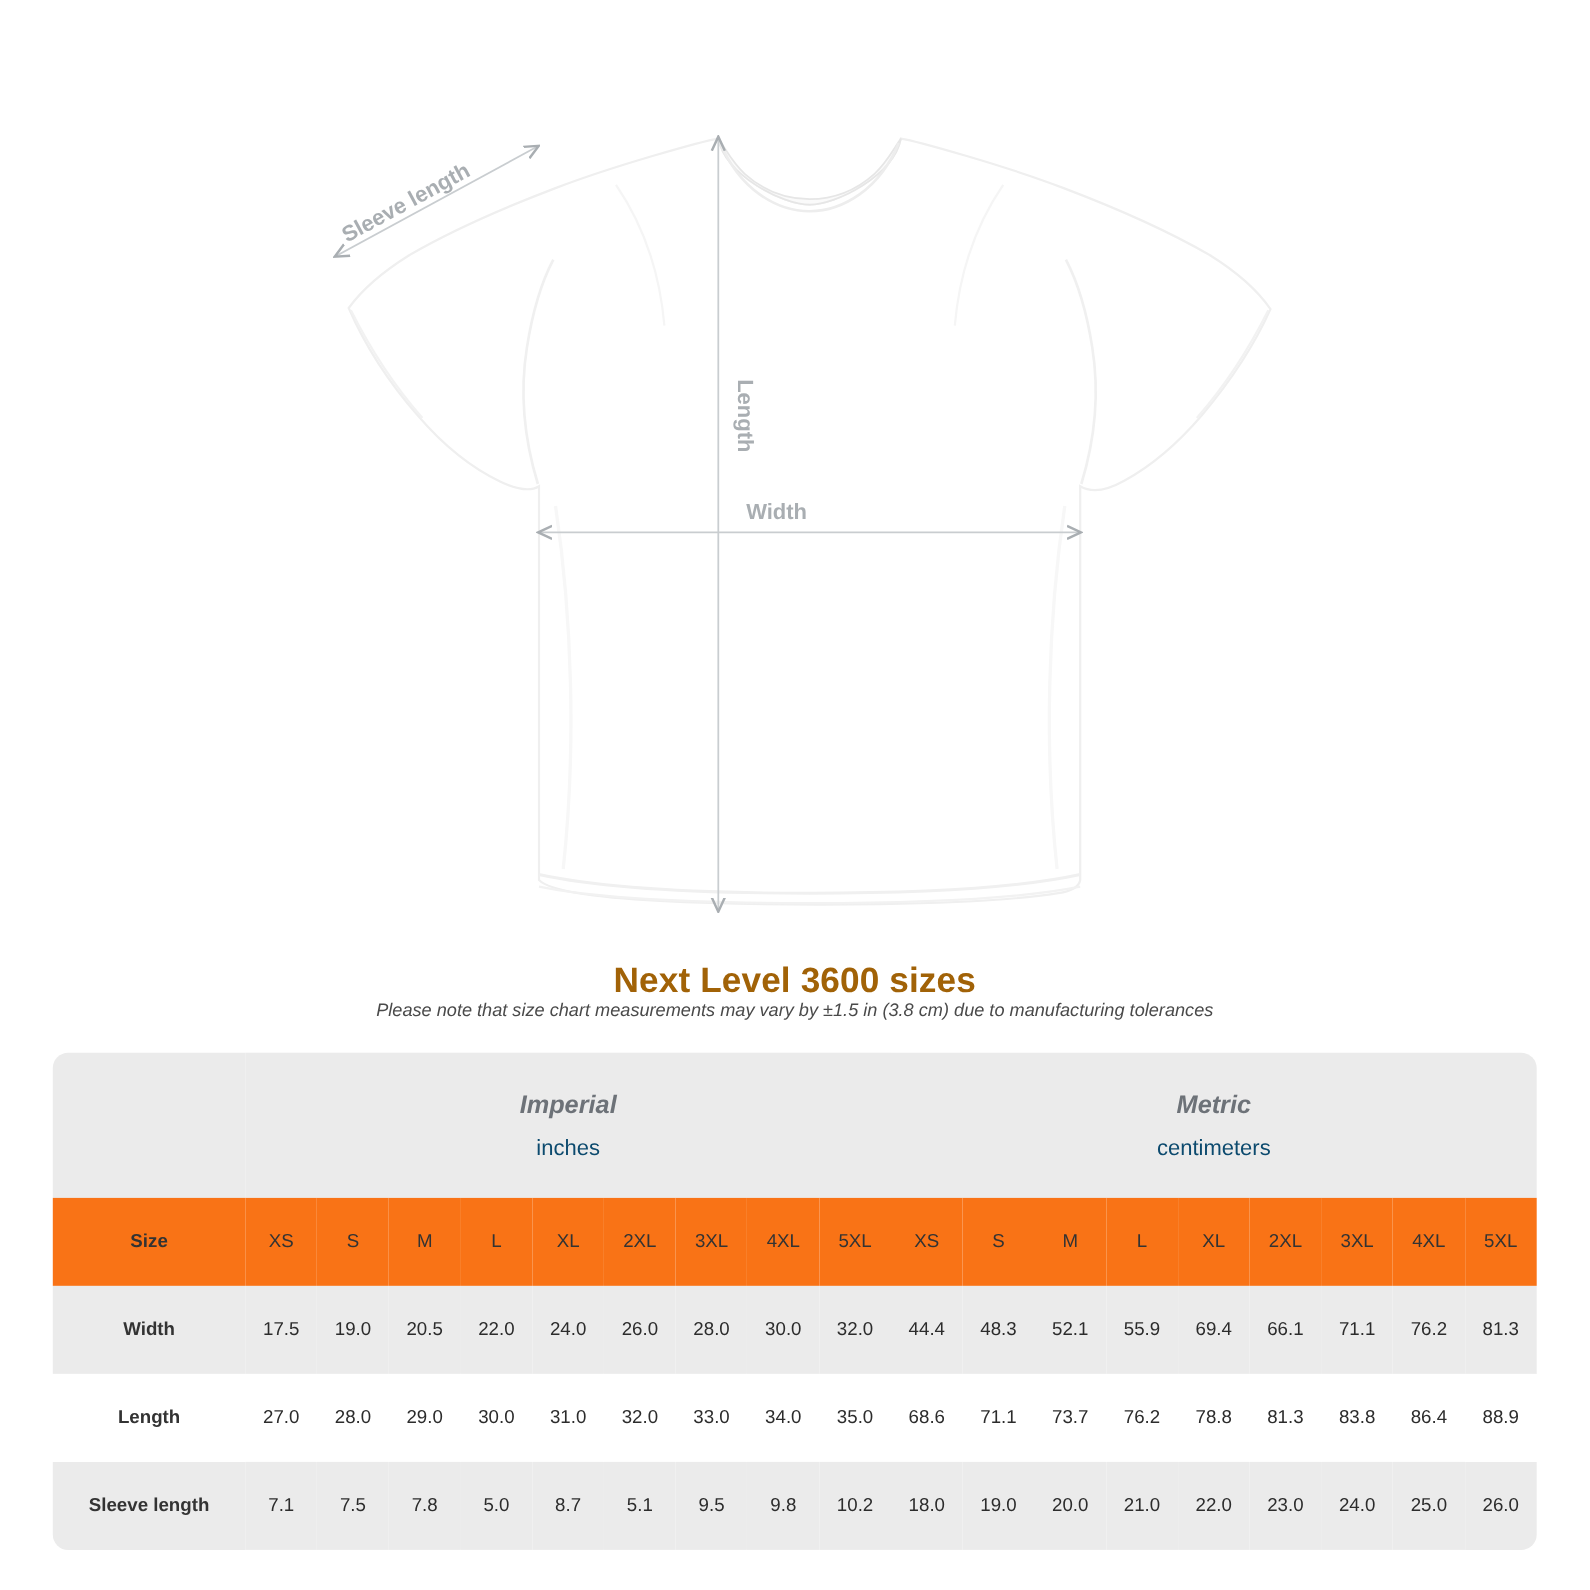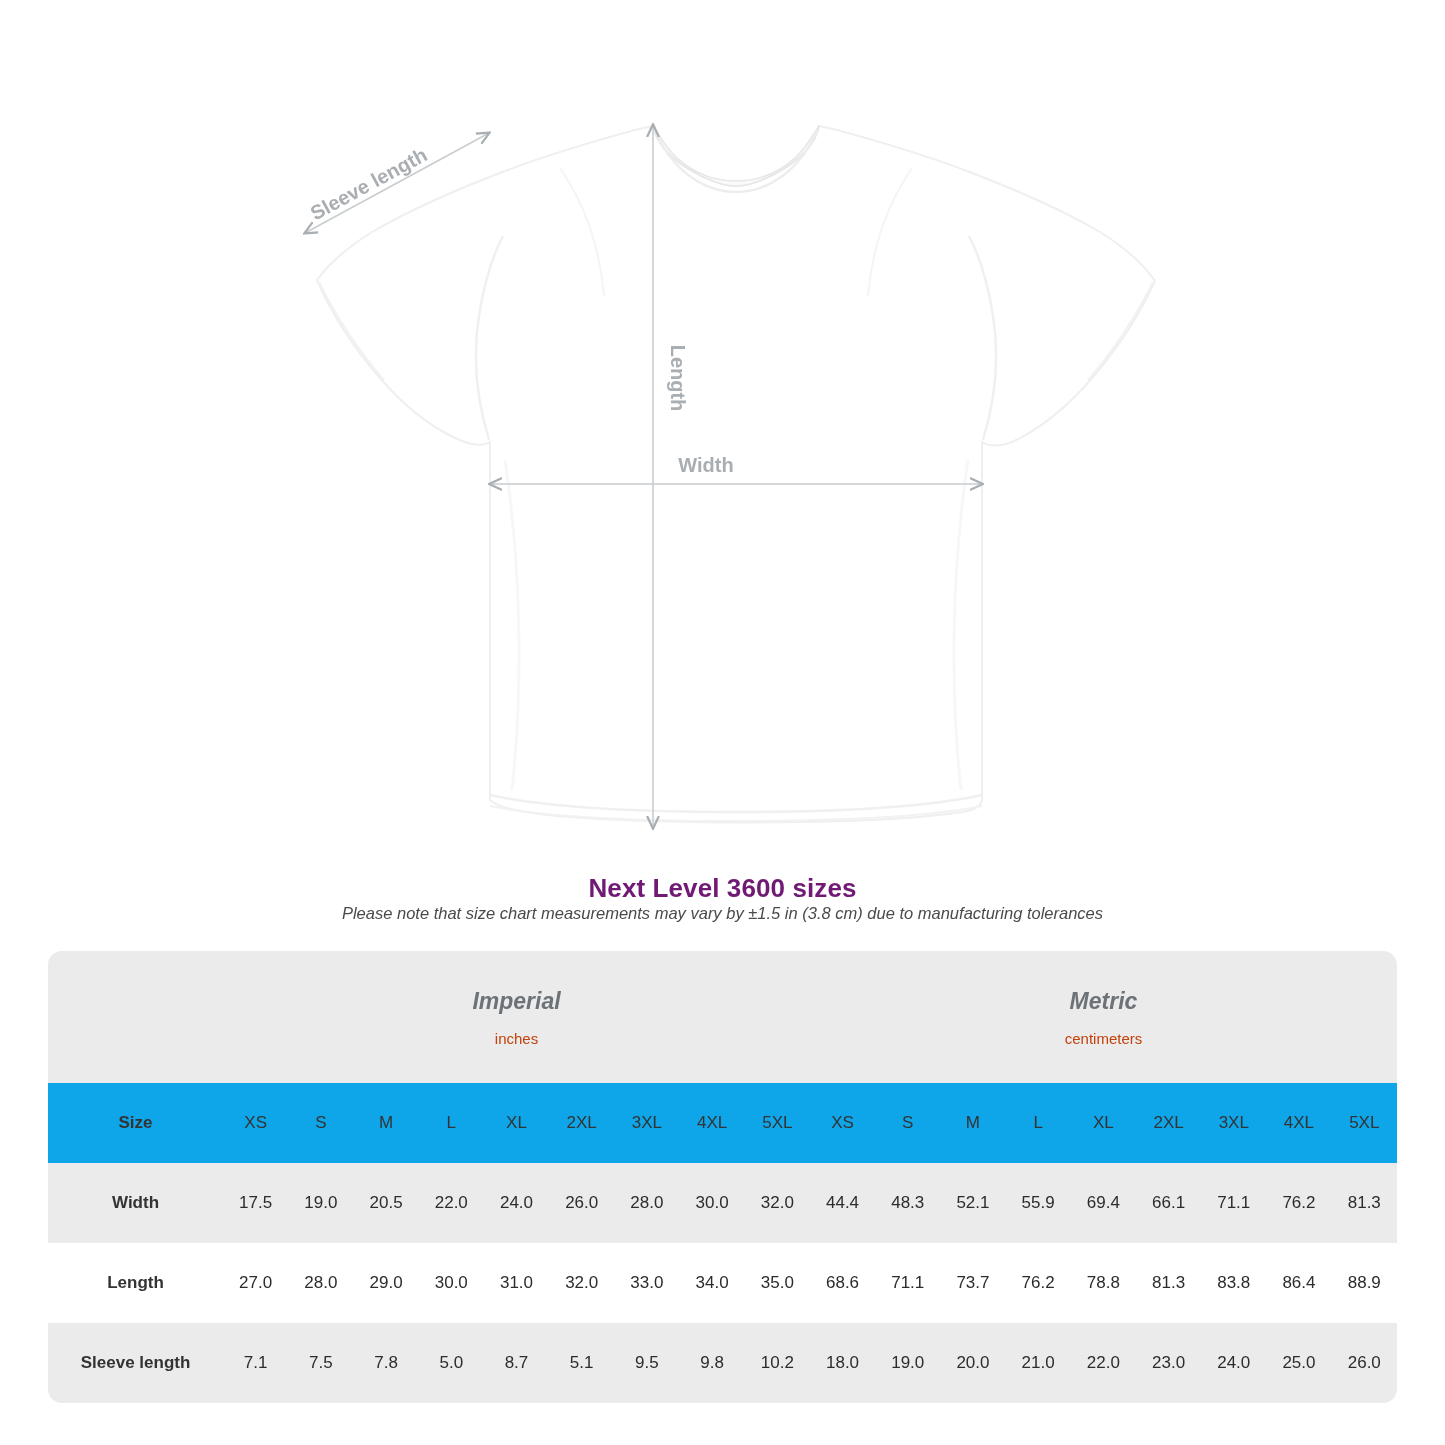--- a/index.html
+++ b/index.html
@@ -32,23 +32,23 @@
     top: 0;
     left: 0;
   }
 
   
   .heading-block {
     text-align: center;
     margin-top: 18px;
   }
   .chart-title {
-    font-size: 26px;
-    font-weight: bold;
-    color: #701a75;
+    font-size: 32px;
+    font-weight: bold;
+    color: #a16207;
     letter-spacing: 0.1px;
   }
   .chart-note {
     font-size: 16.5px;
     font-style: italic;
     color: #4a4a4a;
     margin-top: 0;
   }
 
   
@@ -82,31 +82,31 @@
     border-top-right-radius: 14px;
   }
   .unit-name {
     font-size: 23px;
     font-style: italic;
     font-weight: bold;
     color: #6d7278;
     line-height: 1.25;
   }
   .unit-sub {
-    font-size: 15px;
-    color: #c2410c;
+    font-size: 20px;
+    color: #0c4a6e;
     font-style: normal;
     font-weight: normal;
     margin-top: 14px;
   }
 
   
   .size-row td {
     height: 80px;
-    background: #0ea5e9;
+    background: #f97316;
     font-size: 17px;
     font-weight: bold;
     color: #333333;
   }
   .size-row td.rowlabel {
     font-size: 17px;
     font-weight: bold;
   }
 
   .data-row td {

